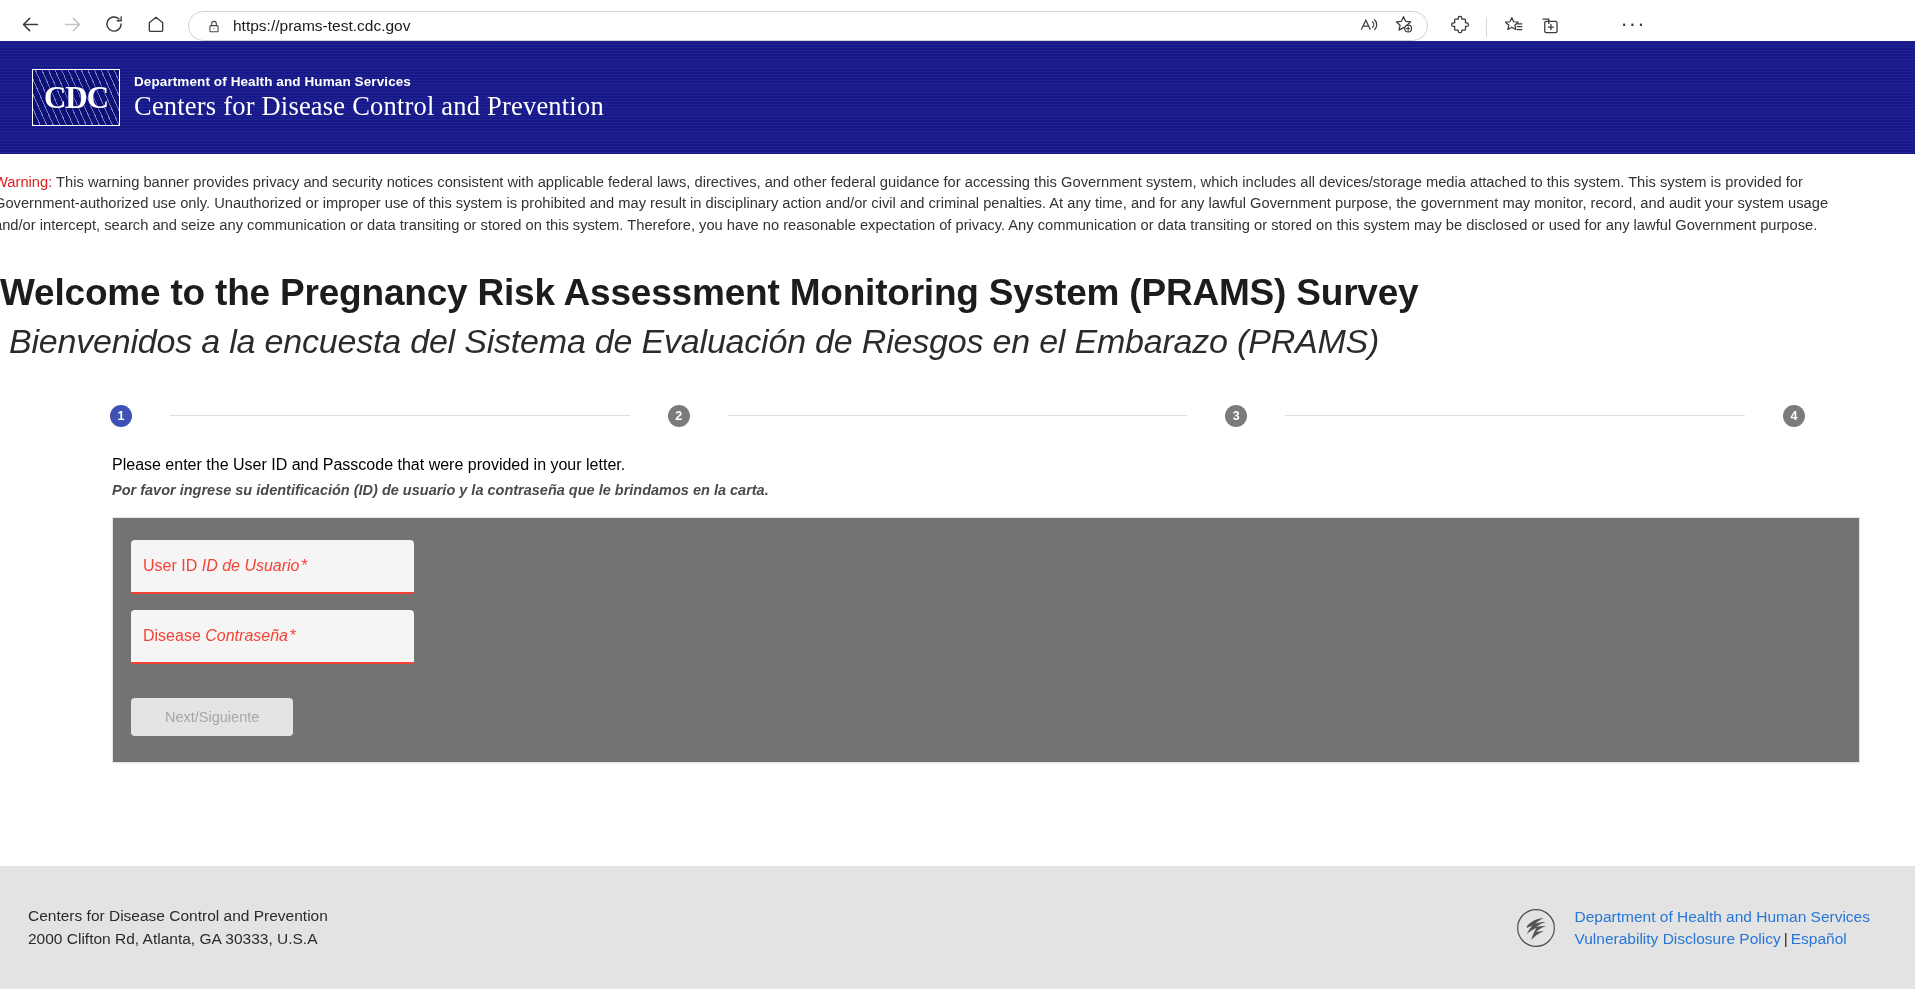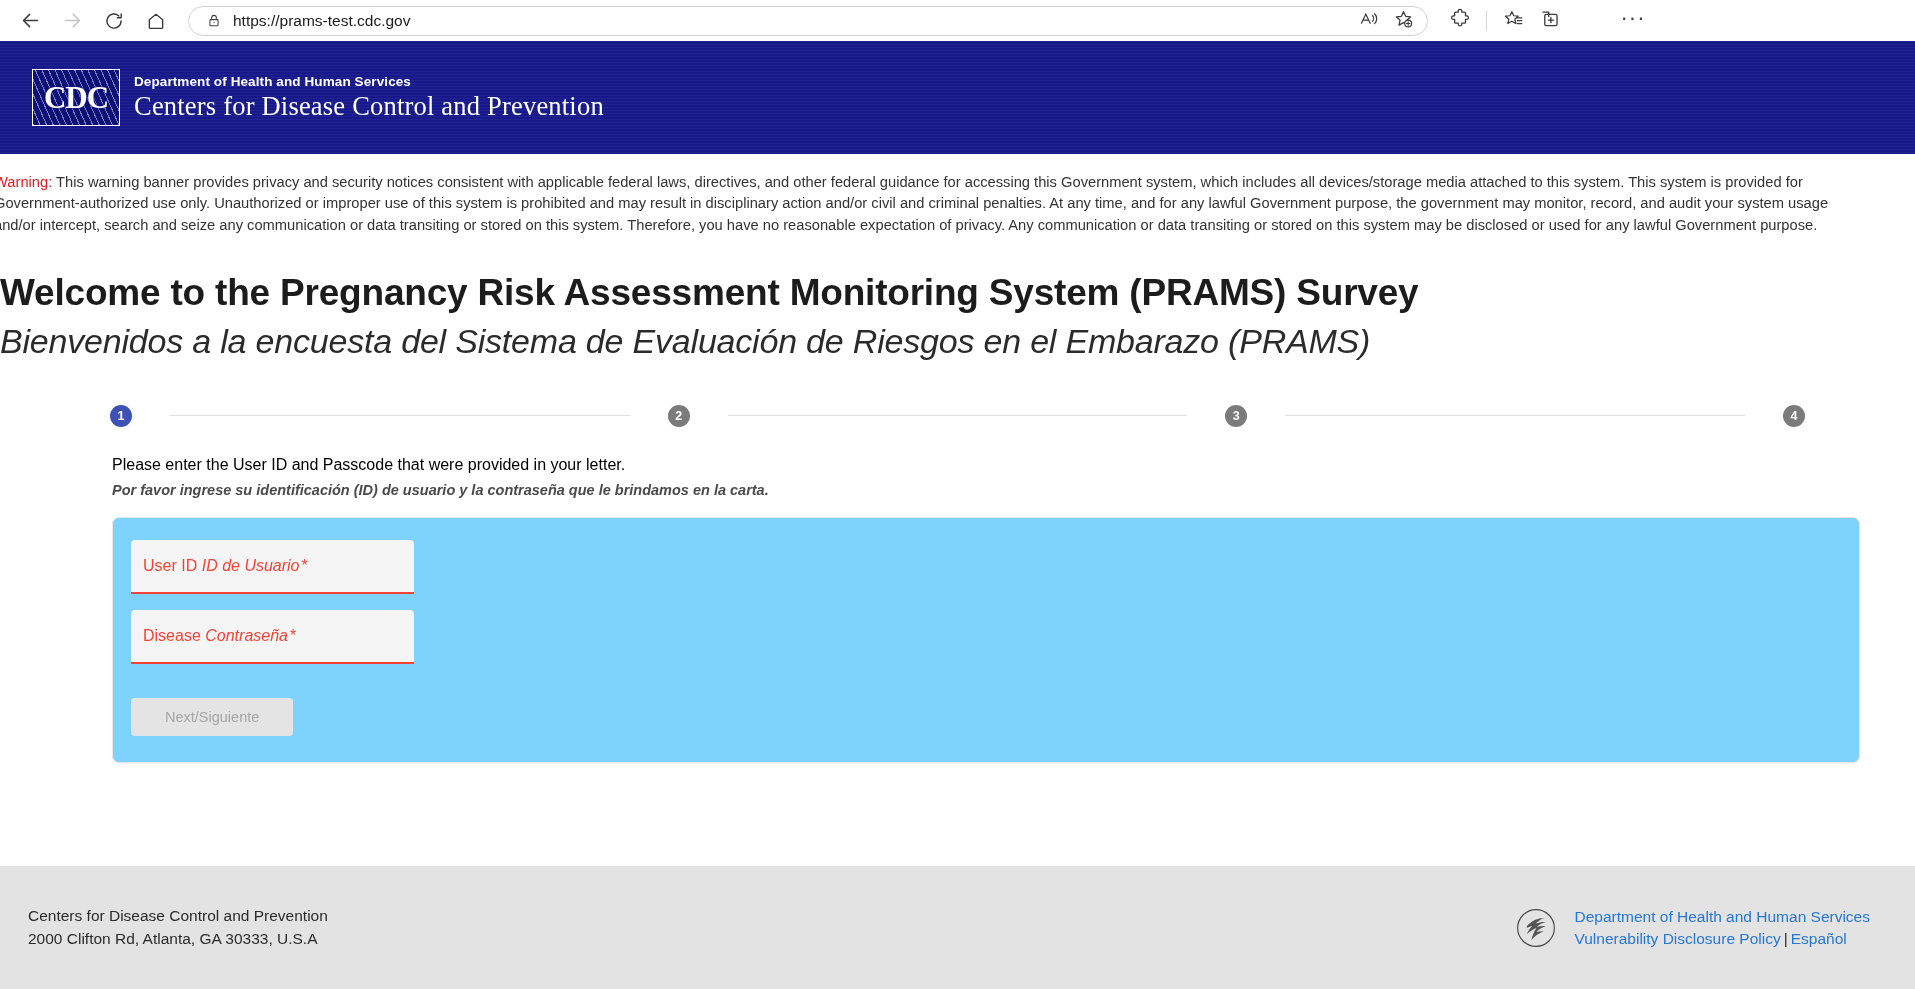--- a/index.html
+++ b/index.html
@@ -9,21 +9,21 @@
     overflow: hidden;
     font-family: "Liberation Sans", sans-serif;
     background: #ffffff;
   }
 
   
   .browser-bar {
     height: 41px;
     background: #ffffff;
     display: flex;
-    align-items: center;
+    align-items: flex-end;
     padding: 0 10px;
     gap: 2px;
     position: relative;
   }
   .nav-btn {
     width: 40px; height: 34px;
     display: flex; align-items: center; justify-content: center;
     border-radius: 4px;
     flex: 0 0 auto;
   }
@@ -139,20 +139,21 @@
     line-height: 1.25;
   }
   .h-sub {
     font-size: 34px;
     font-style: italic;
     font-weight: 400;
     color: #2b2b2b;
     letter-spacing: -0.2px;
     line-height: 1.25;
     margin-top: 4px;
+    padding-left: 9px;
   }
 
   
   .stepper {
     display: flex;
     align-items: center;
     margin: 42px 110px 0 110px;
   }
   .step-circle {
     width: 22px; height: 22px;
@@ -171,23 +172,23 @@
   .instructions { margin: 26px 0 0 112px; }
   .instr-en { font-size: 16px; color: #000000; line-height: 1.5; }
   .instr-es {
     font-size: 14.5px; font-style: italic; color: #4a4a4a;
     line-height: 1.5; margin-top: 3px; font-weight: bold;
   }
 
   
   .form-card {
     margin: 16px 55px 0 112px;
-    background: #7dd3fc;
+    background: #737373;
     border: 1px solid #e6e6e6;
-    border-radius: 7px;
+    border-radius: 0;
     box-shadow: 0 1px 2px rgba(0,0,0,0.05);
     padding: 22px 0 26px 18px;
     min-height: 202px;
   }
   .field {
     width: 283px;
     margin-bottom: 16px;
   }
   .field-box {
     background: #f5f5f5;

